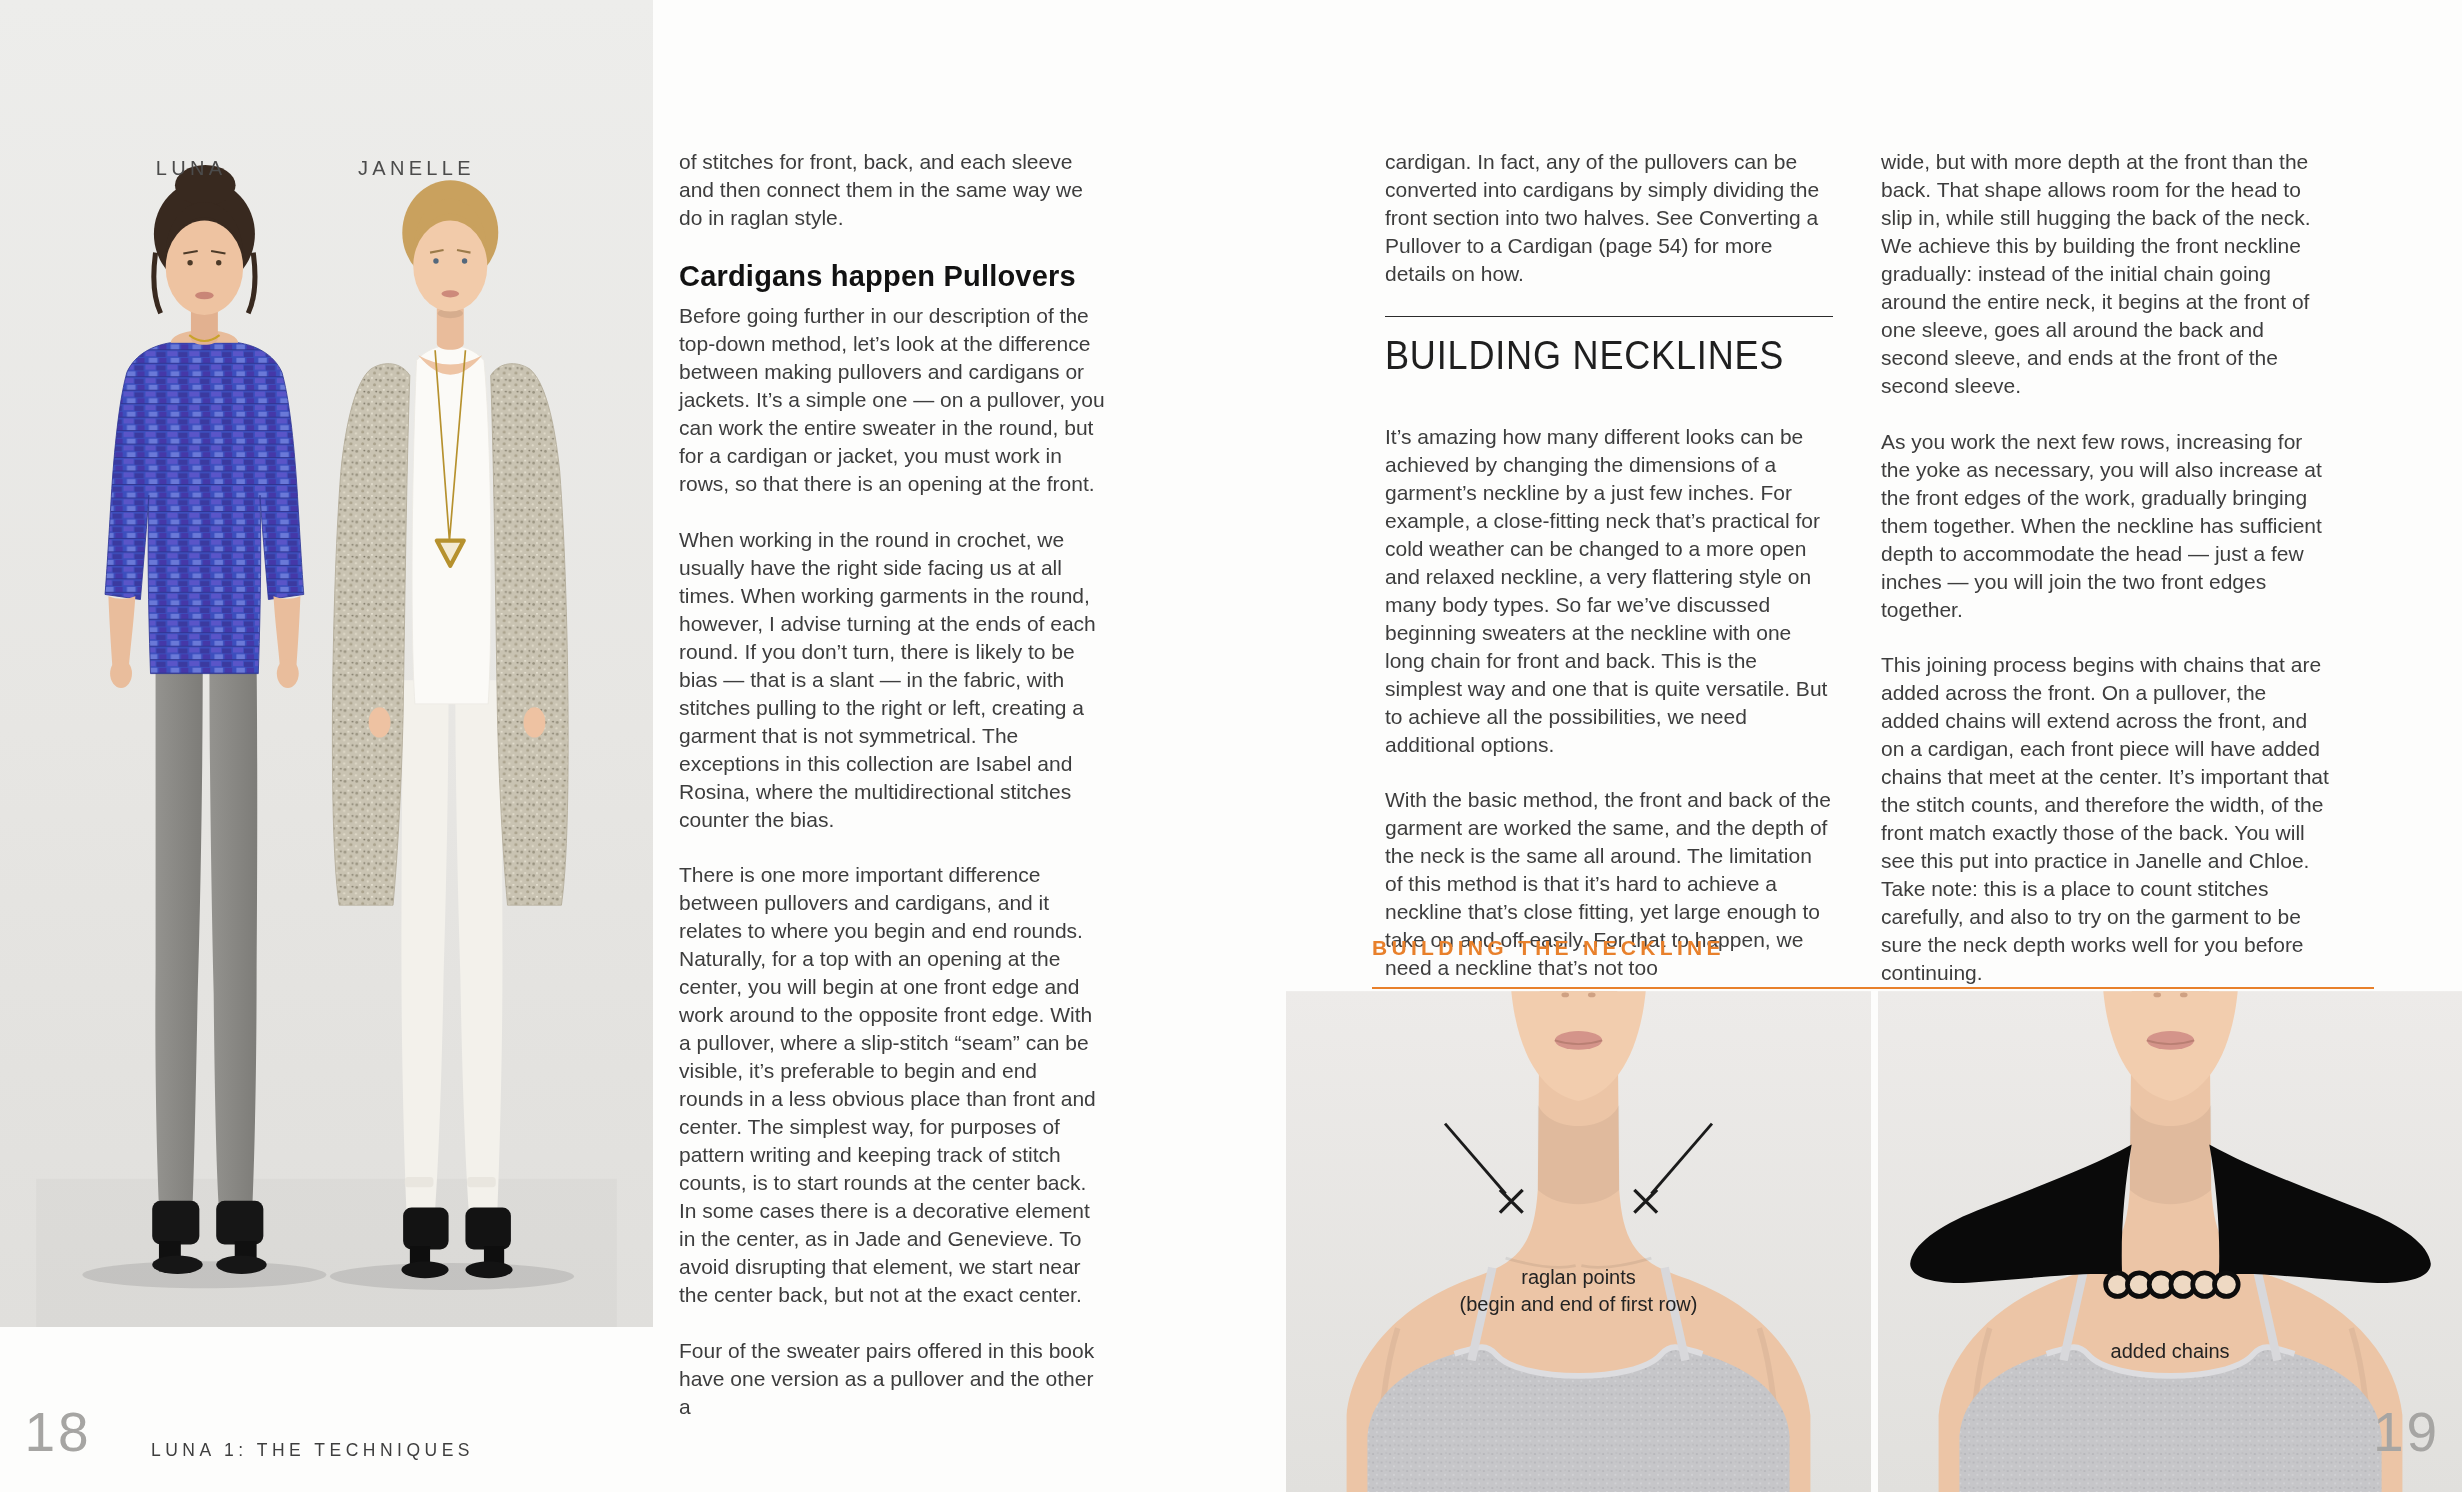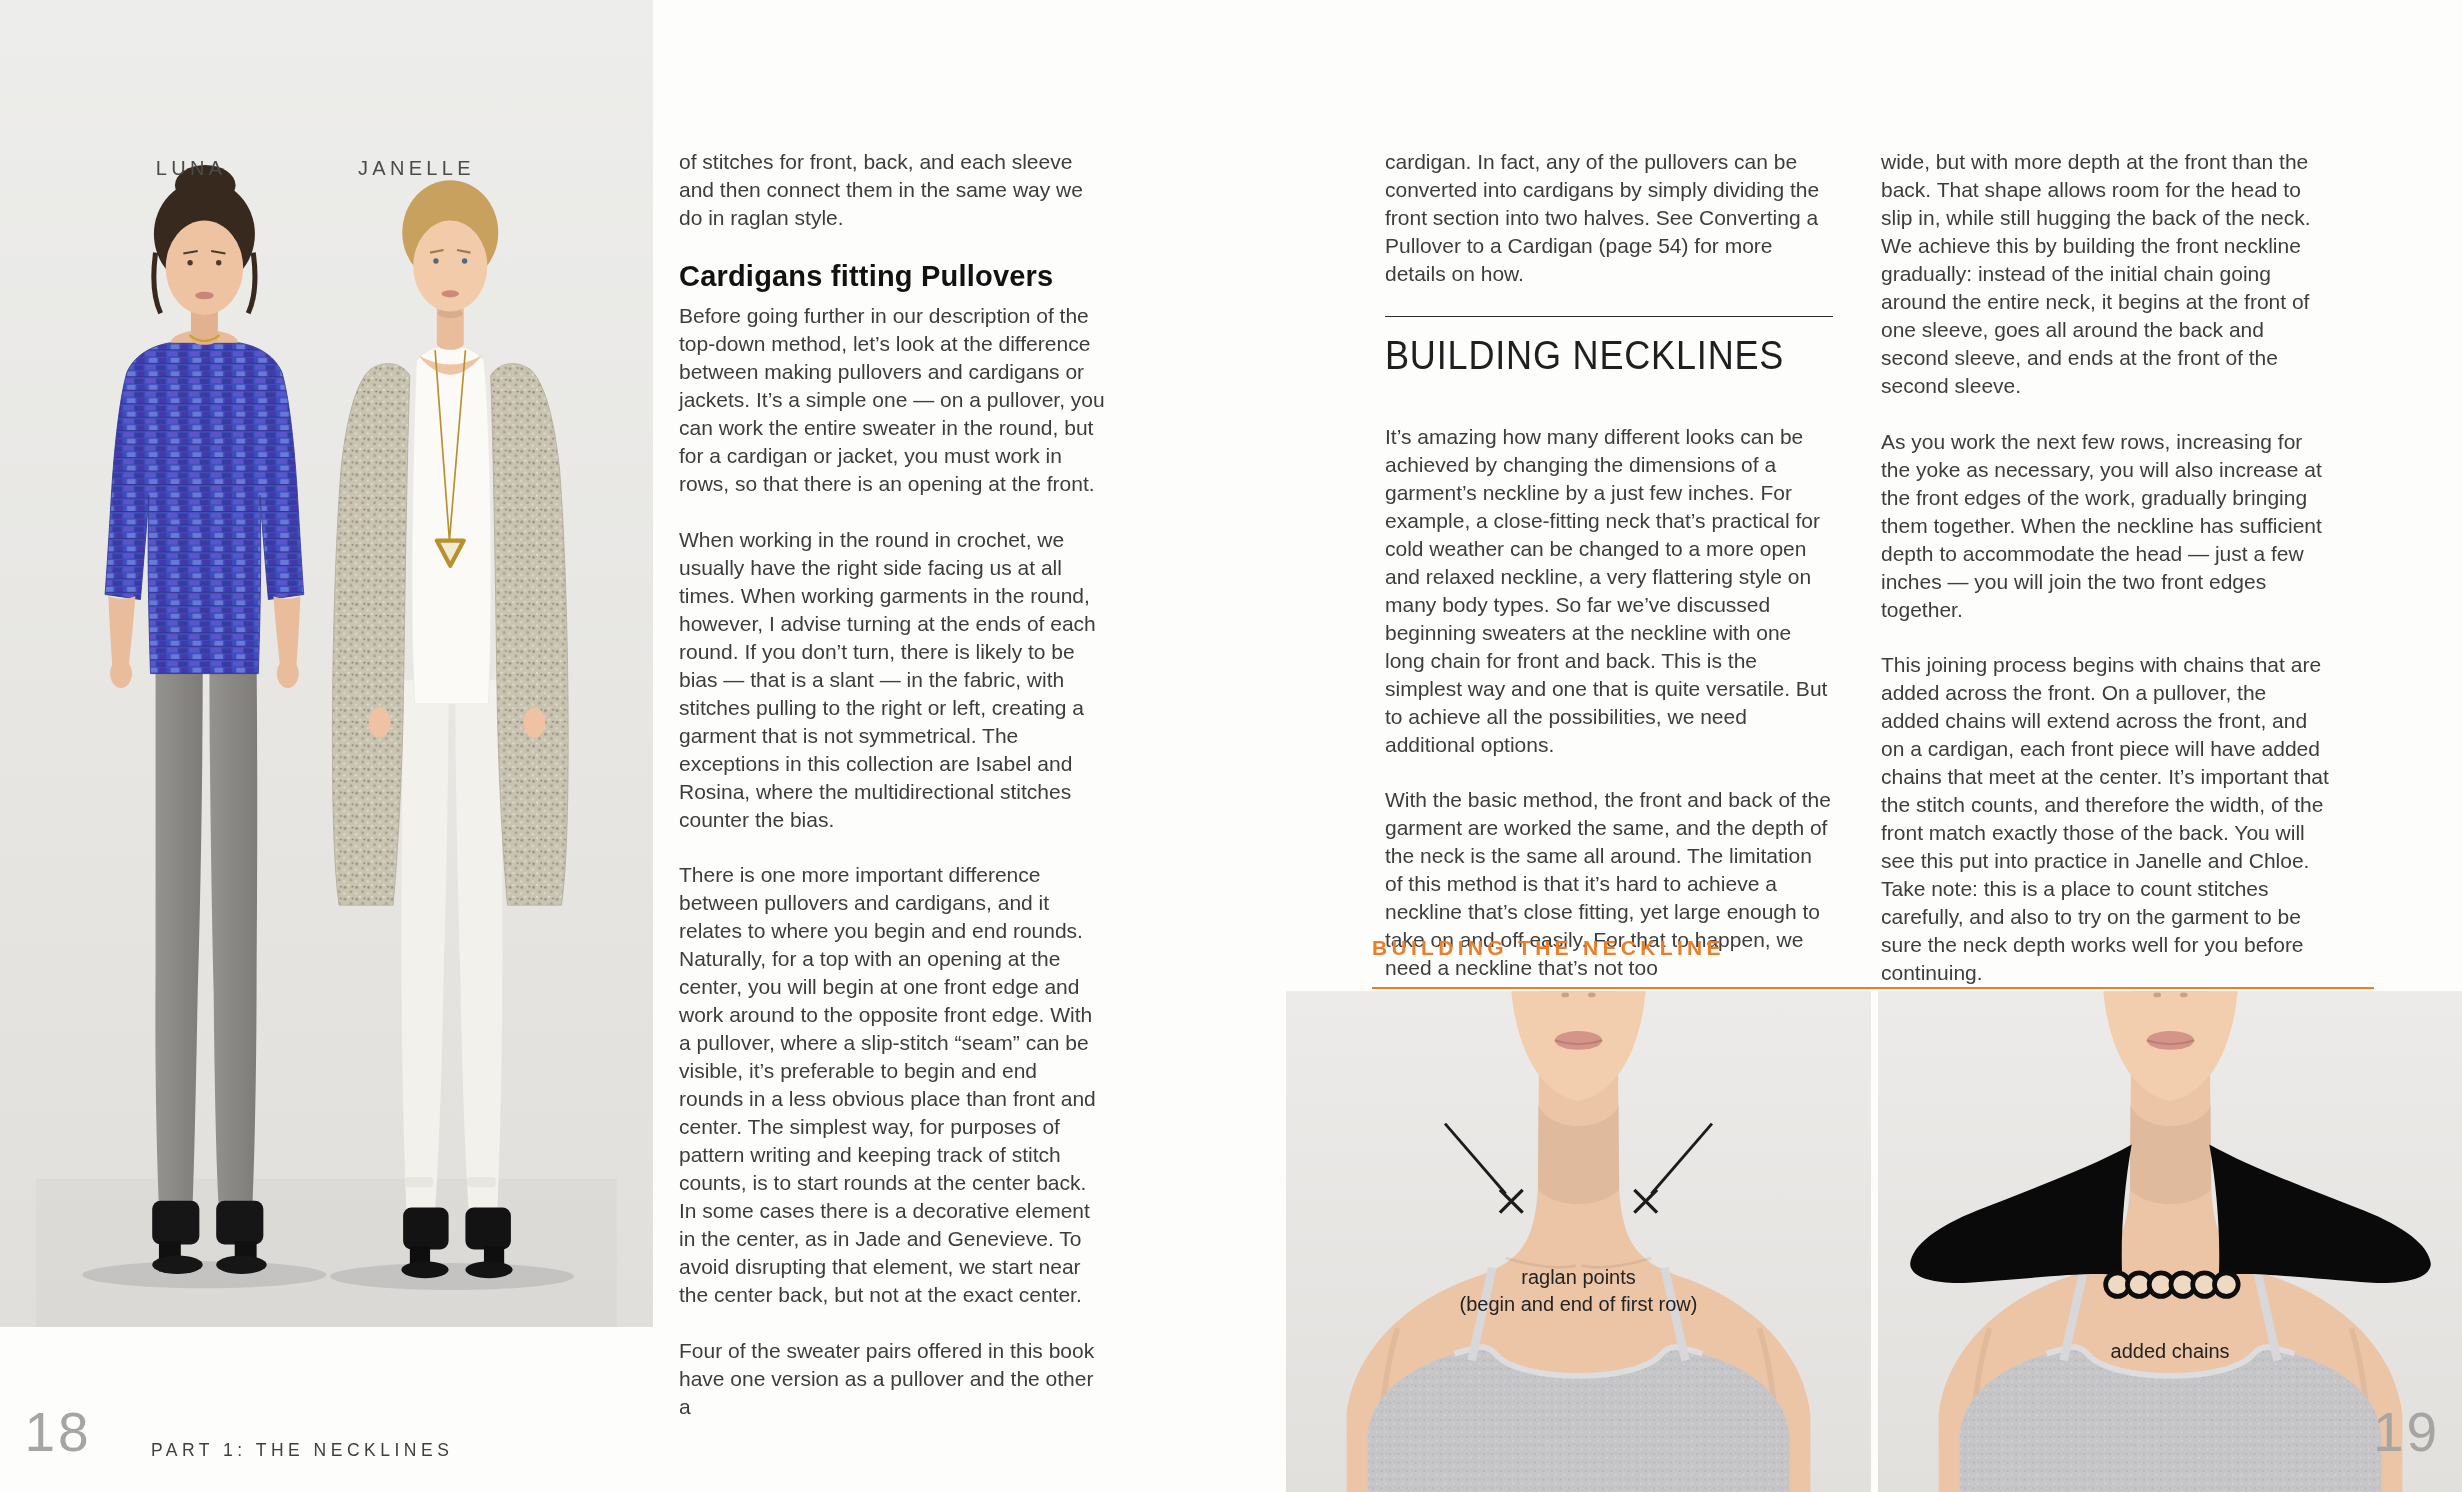--- a/index.html
+++ b/index.html
@@ -140,29 +140,29 @@
           <polygon points="476,642 508,642 492,672" fill="#f3ead3" stroke="#b6912e" stroke-width="5" stroke-linejoin="round"></polygon>
         </g>
       </svg>
 
       <div class="model-label luna">LUNA</div>
       <div class="model-label janelle">JANELLE</div>
     </div>
 
     <div class="col col1">
       <p>of stitches for front, back, and each sleeve and then connect them in the same way we do in raglan style.</p>
-      <h2>Cardigans fitting Pullovers</h2>
+      <h2>Cardigans happen Pullovers</h2>
       <p>Before going further in our description of the top-down method, let’s look at the difference between making pullovers and cardigans or jackets. It’s a simple one — on a pullover, you can work the entire sweater in the round, but for a cardigan or jacket, you must work in rows, so that there is an opening at the front.</p>
       <p>When working in the round in crochet, we usually have the right side facing us at all times. When working garments in the round, however, I advise turning at the ends of each round. If you don’t turn, there is likely to be bias — that is a slant — in the fabric, with stitches pulling to the right or left, creating a garment that is not symmetrical. The exceptions in this collection are Isabel and Rosina, where the multidirectional stitches counter the bias.</p>
       <p>There is one more important difference between pullovers and cardigans, and it relates to where you begin and end rounds. Naturally, for a top with an opening at the center, you will begin at one front edge and work around to the opposite front edge. With a pullover, where a slip-stitch “seam” can be visible, it’s preferable to begin and end rounds in a less obvious place than front and center. The simplest way, for purposes of pattern writing and keeping track of stitch counts, is to start rounds at the center back. In some cases there is a decorative element in the center, as in Jade and Genevieve. To avoid disrupting that element, we start near the center back, but not at the exact center.</p>
       <p>Four of the sweater pairs offered in this book have one version as a pullover and the other a</p>
     </div>
 
     <div class="pagenum p18">18</div>
-    <div class="part-title">PART 1: THE NECKLINES</div>
+    <div class="part-title">LUNA 1: THE TECHNIQUES</div>
   </section>
 
   <section>
 
     <div class="col col2">
       <p>cardigan. In fact, any of the pullovers can be converted into cardigans by simply dividing the front section into two halves. See Converting a Pullover to a Cardigan (page 54) for more details on how.</p>
       <div class="rule"></div>
       <h1 class="big-heading">
         <span>BUILDING NECKLINES</span>
       </h1>

